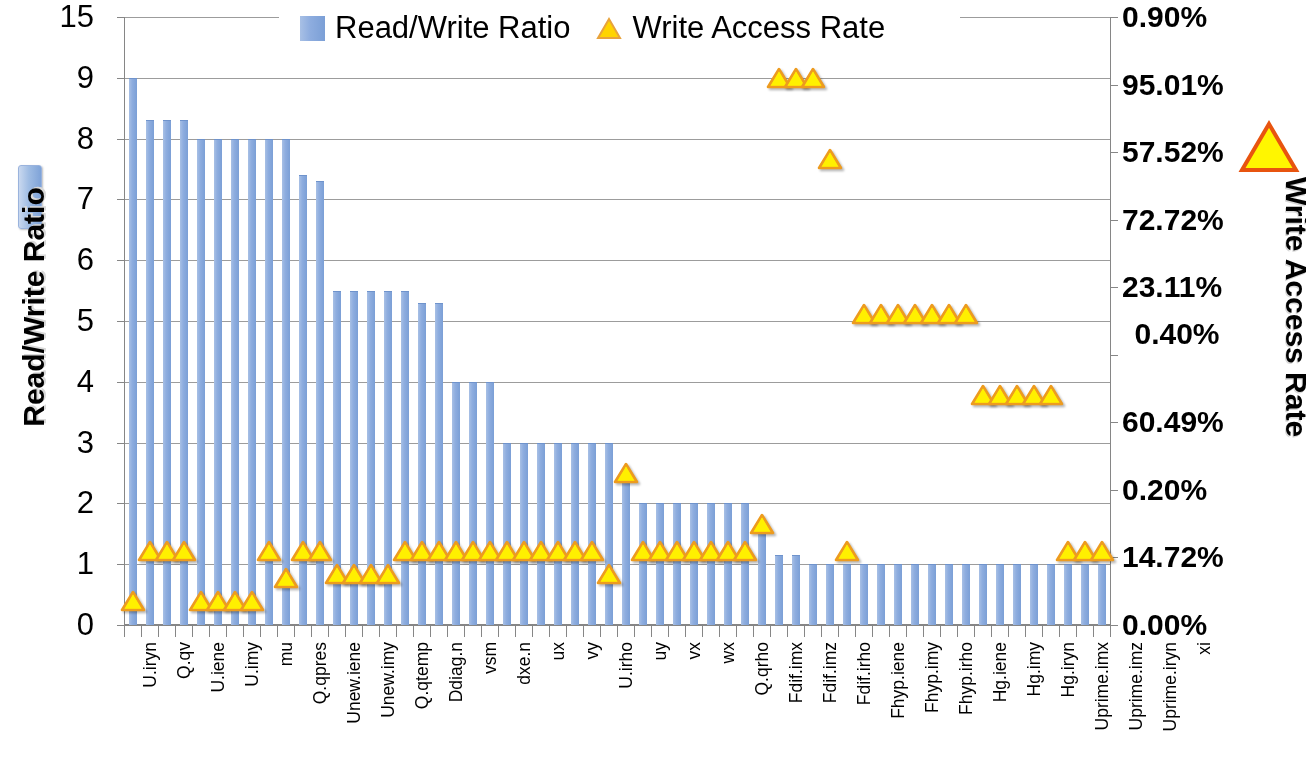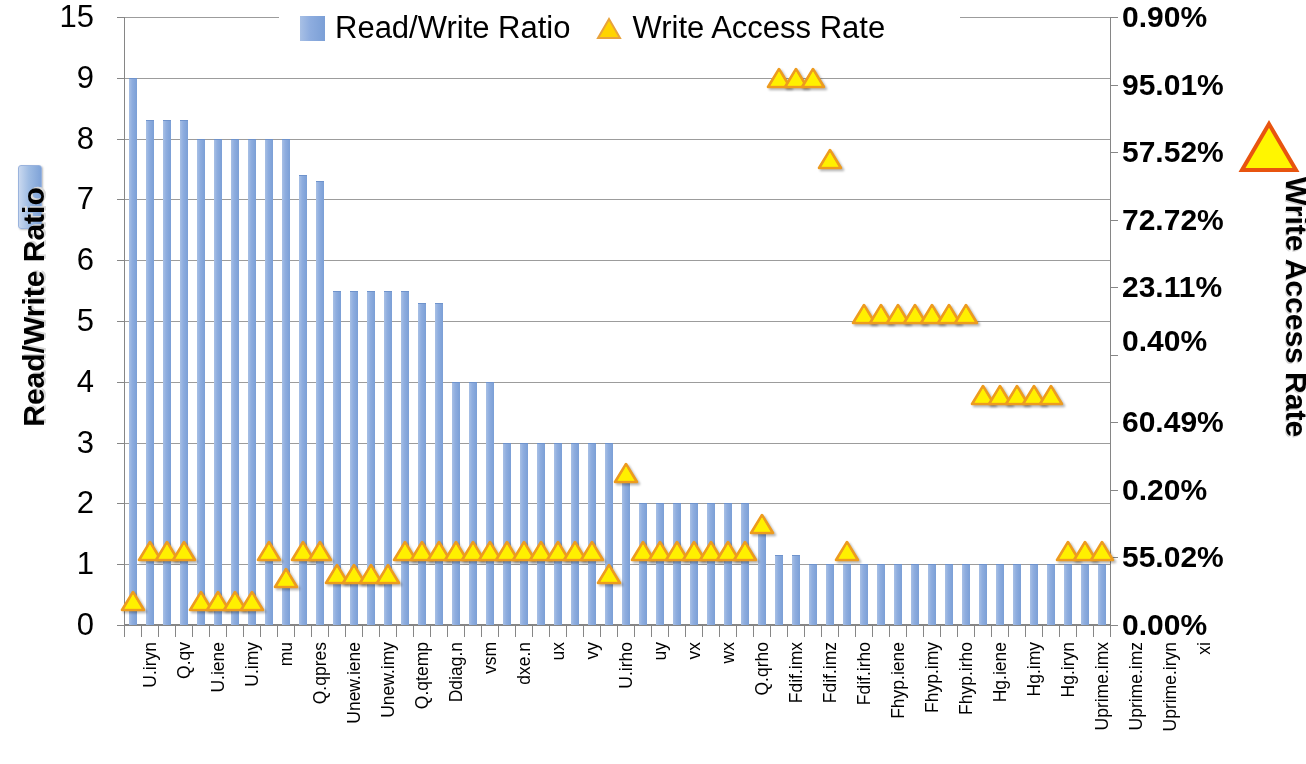--- a/index.html
+++ b/index.html
@@ -146,27 +146,27 @@
       <div class="ytick-left" style="top: 138.6px;">8</div>
       <div class="ytick-mark-l" style="top: 138.6px;"></div>
       <div class="ytick-left" style="top: 77.8px;">9</div>
       <div class="ytick-mark-l" style="top: 77.8px;"></div>
       <div class="ytick-left" style="top: 17px;">15</div>
       <div class="ytick-mark-l" style="top: 17px;"></div>
     </div>
   <div id="ytlabels-right">
       <div class="ytick-right" style="top: 625px;">0.00%</div>
       <div class="ytick-mark-r" style="top: 625px;"></div>
-      <div class="ytick-right" style="top: 557.444px;">55.02%</div>
+      <div class="ytick-right" style="top: 557.444px;">14.72%</div>
       <div class="ytick-mark-r" style="top: 557.444px;"></div>
       <div class="ytick-right" style="top: 489.889px;">0.20%</div>
       <div class="ytick-mark-r" style="top: 489.889px;"></div>
       <div class="ytick-right" style="top: 422.333px;">60.49%</div>
       <div class="ytick-mark-r" style="top: 422.333px;"></div>
-      <div class="ytick-right" style="top: 341px;">0.40%</div>
+      <div class="ytick-right" style="top: 334px; text-align: center;">0.40%</div>
       <div class="ytick-mark-r" style="top: 354.778px;"></div>
       <div class="ytick-right" style="top: 287.222px;">23.11%</div>
       <div class="ytick-mark-r" style="top: 287.222px;"></div>
       <div class="ytick-right" style="top: 219.667px;">72.72%</div>
       <div class="ytick-mark-r" style="top: 219.667px;"></div>
       <div class="ytick-right" style="top: 152.111px;">57.52%</div>
       <div class="ytick-mark-r" style="top: 152.111px;"></div>
       <div class="ytick-right" style="top: 84.5556px;">95.01%</div>
       <div class="ytick-mark-r" style="top: 84.5556px;"></div>
       <div class="ytick-right" style="top: 17px;">0.90%</div>

